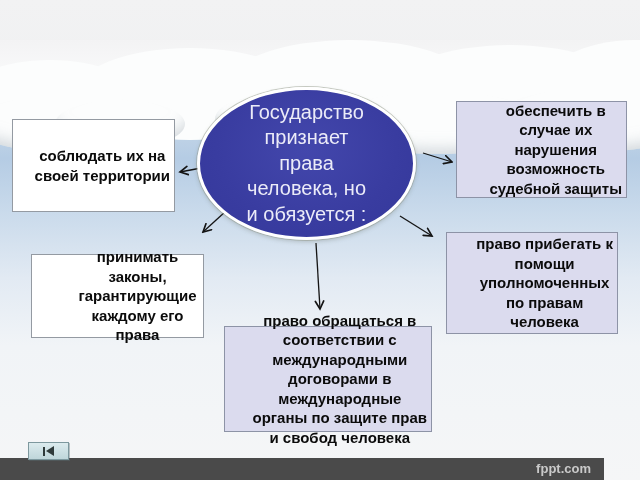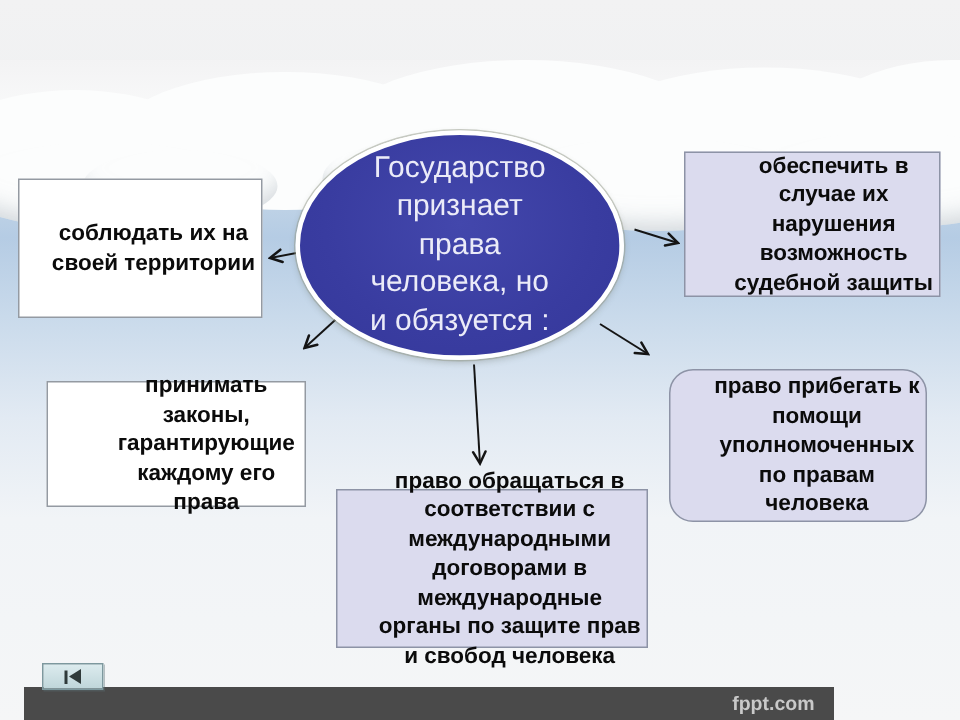--- a/index.html
+++ b/index.html
@@ -34,25 +34,25 @@
     position:absolute;z-index:3;box-sizing:border-box;
     display:flex;align-items:center;justify-content:center;text-align:center;
     font-weight:bold;color:#0b0b0b;font-size:15px;line-height:1.3;padding:4px;
   }
   .box.white{background:#ffffff;border:1px solid #949aa2;}
   .box.lav{background:#dbdbee;border:1px solid #8d93a6;justify-content:flex-end;}
   .b1{left:12px;top:119px;width:163px;height:93px;justify-content:flex-end;}
   .b2{left:456px;top:101px;width:171px;height:97px;}
   .b3{left:31px;top:254px;width:173px;height:84px;padding-left:44px;}
   .b4{left:224px;top:326px;width:208px;height:106px;}
-  .b5{left:446px;top:246px;width:172px;height:102px;border-radius:16px;}
+  .b5{left:446px;top:232px;width:172px;height:102px;}
   .preline{white-space:pre-line;}
   
   .footer-bar{
-    position:absolute;left:16px;top:458px;width:540px;height:22px;background:#4a4a4a;z-index:2;
+    position:absolute;left:0;top:458px;width:604px;height:22px;background:#4a4a4a;z-index:2;
   }
   .watermark{
     position:absolute;right:13px;top:3px;font-size:13px;font-weight:bold;color:#c9c9c9;
   }
   
   .nav-btn{
     position:absolute;left:28px;top:442px;width:41px;height:18px;z-index:5;
     background:linear-gradient(180deg,#dcebee,#bfd6da);
     border:1px solid #7d989e;box-shadow:1px 1px 0 rgba(90,110,115,.4);
     padding:0;display:flex;align-items:center;justify-content:center;cursor:pointer;

